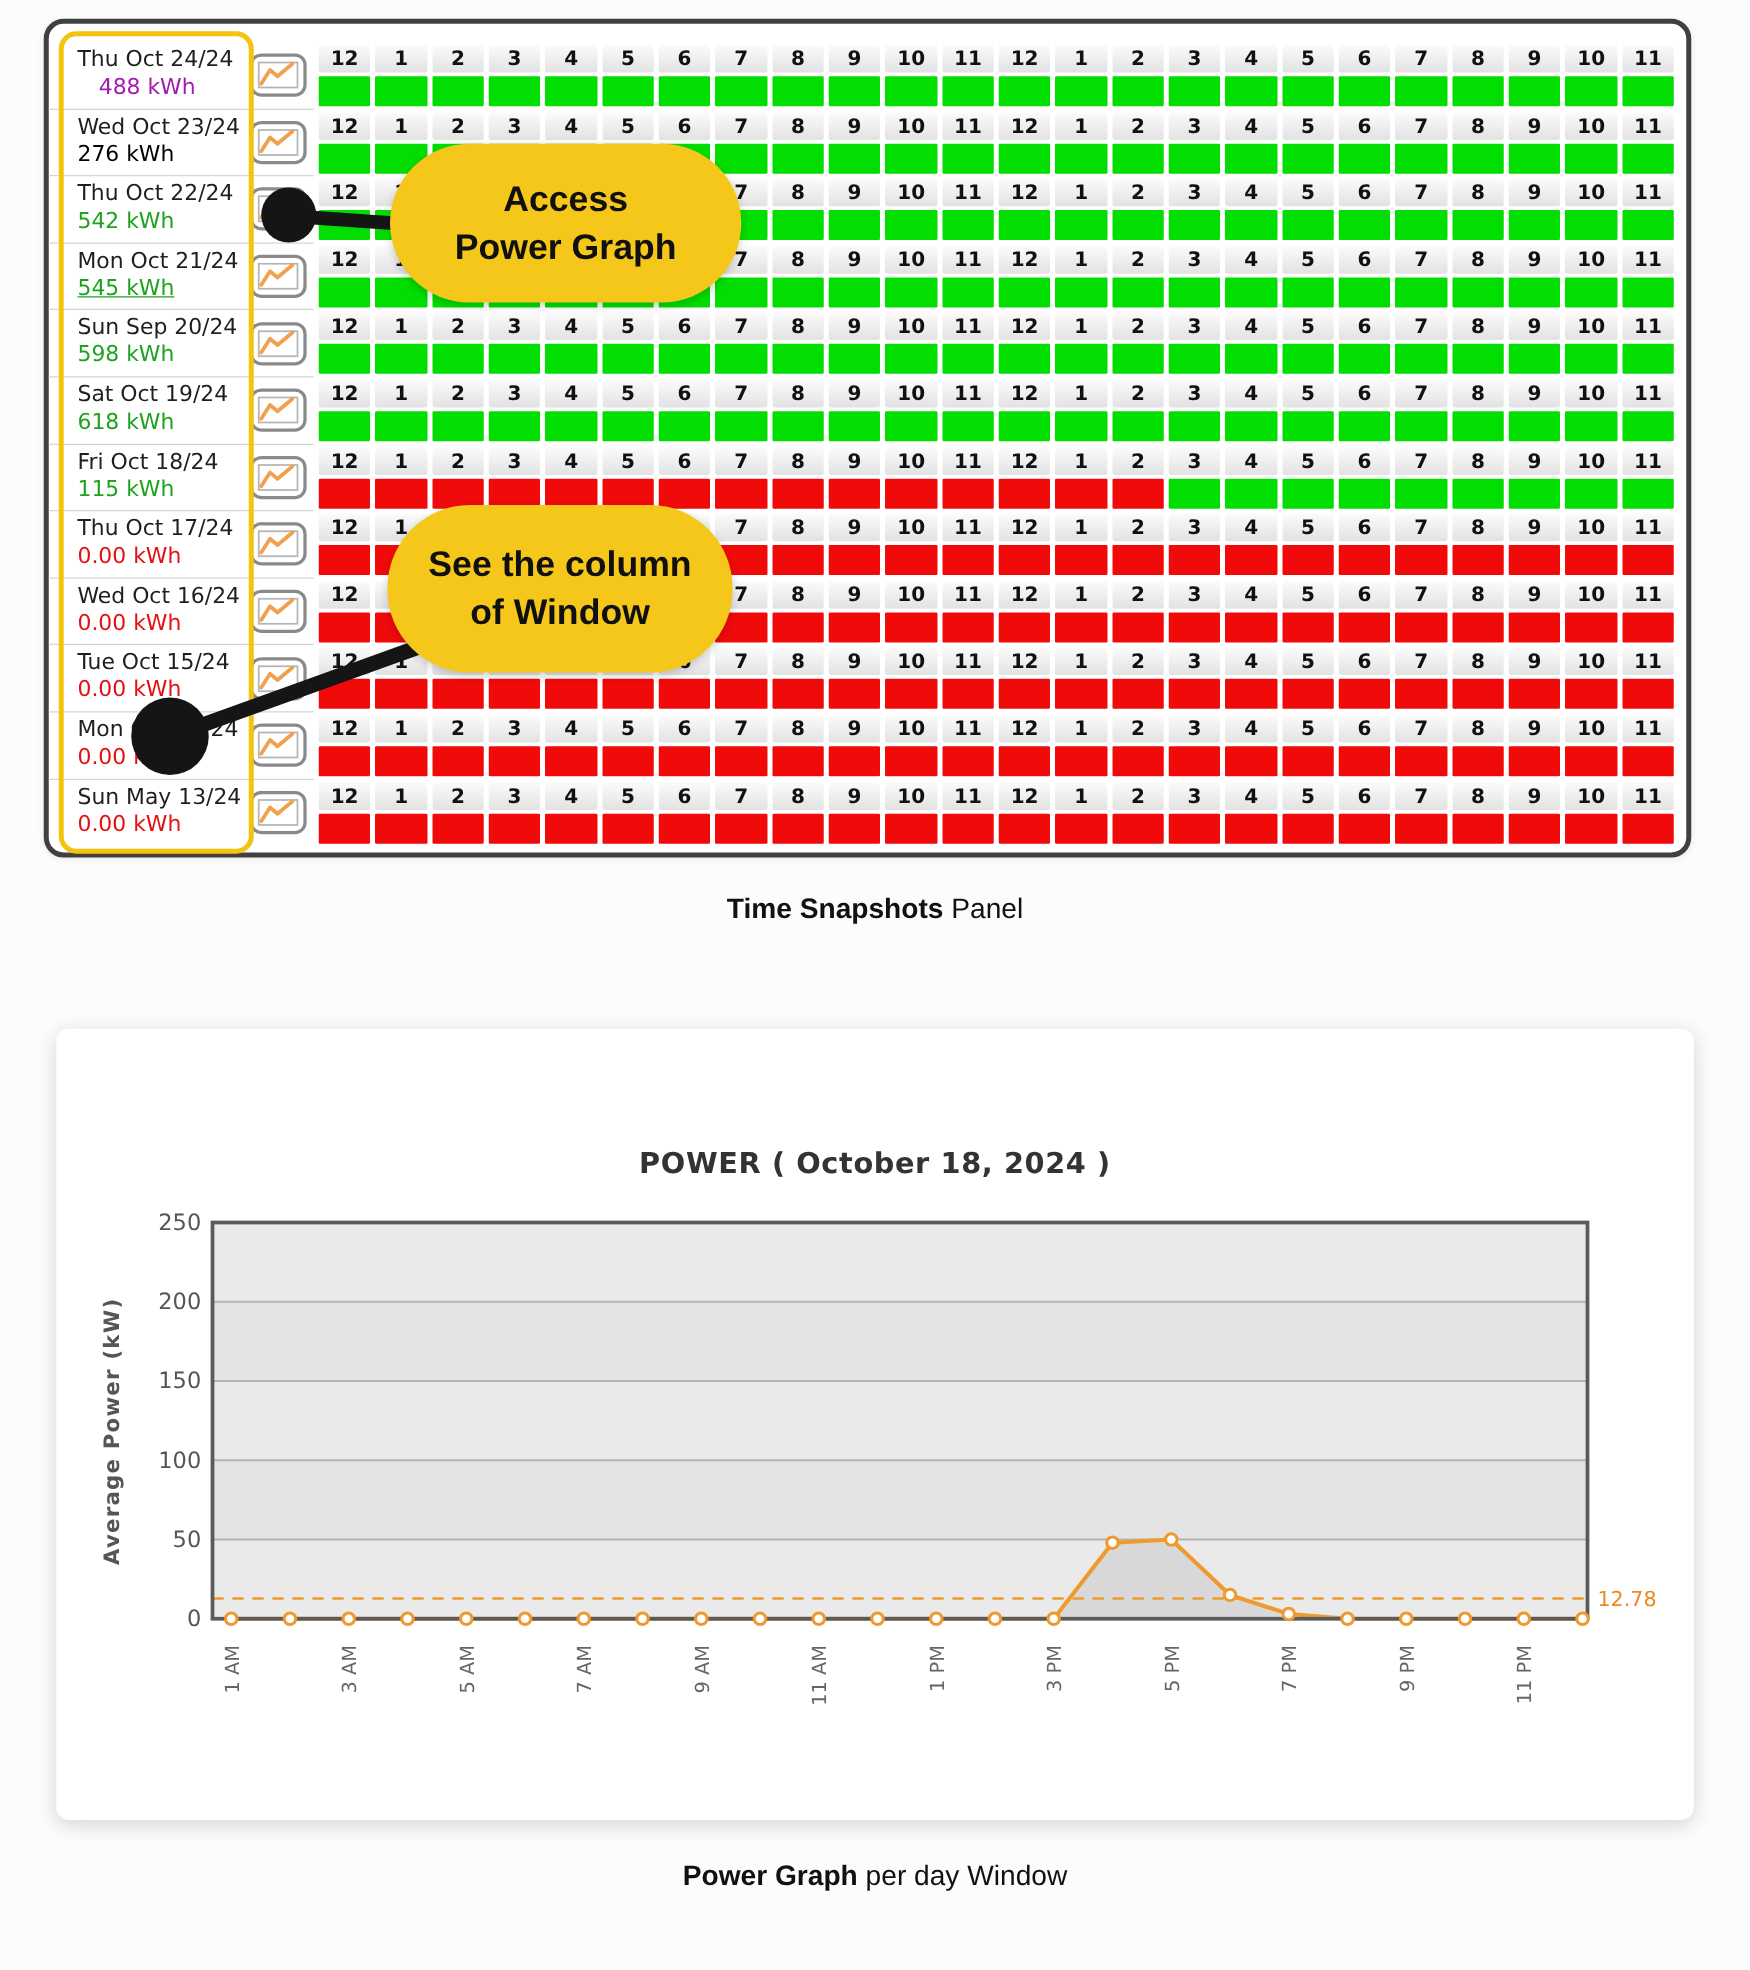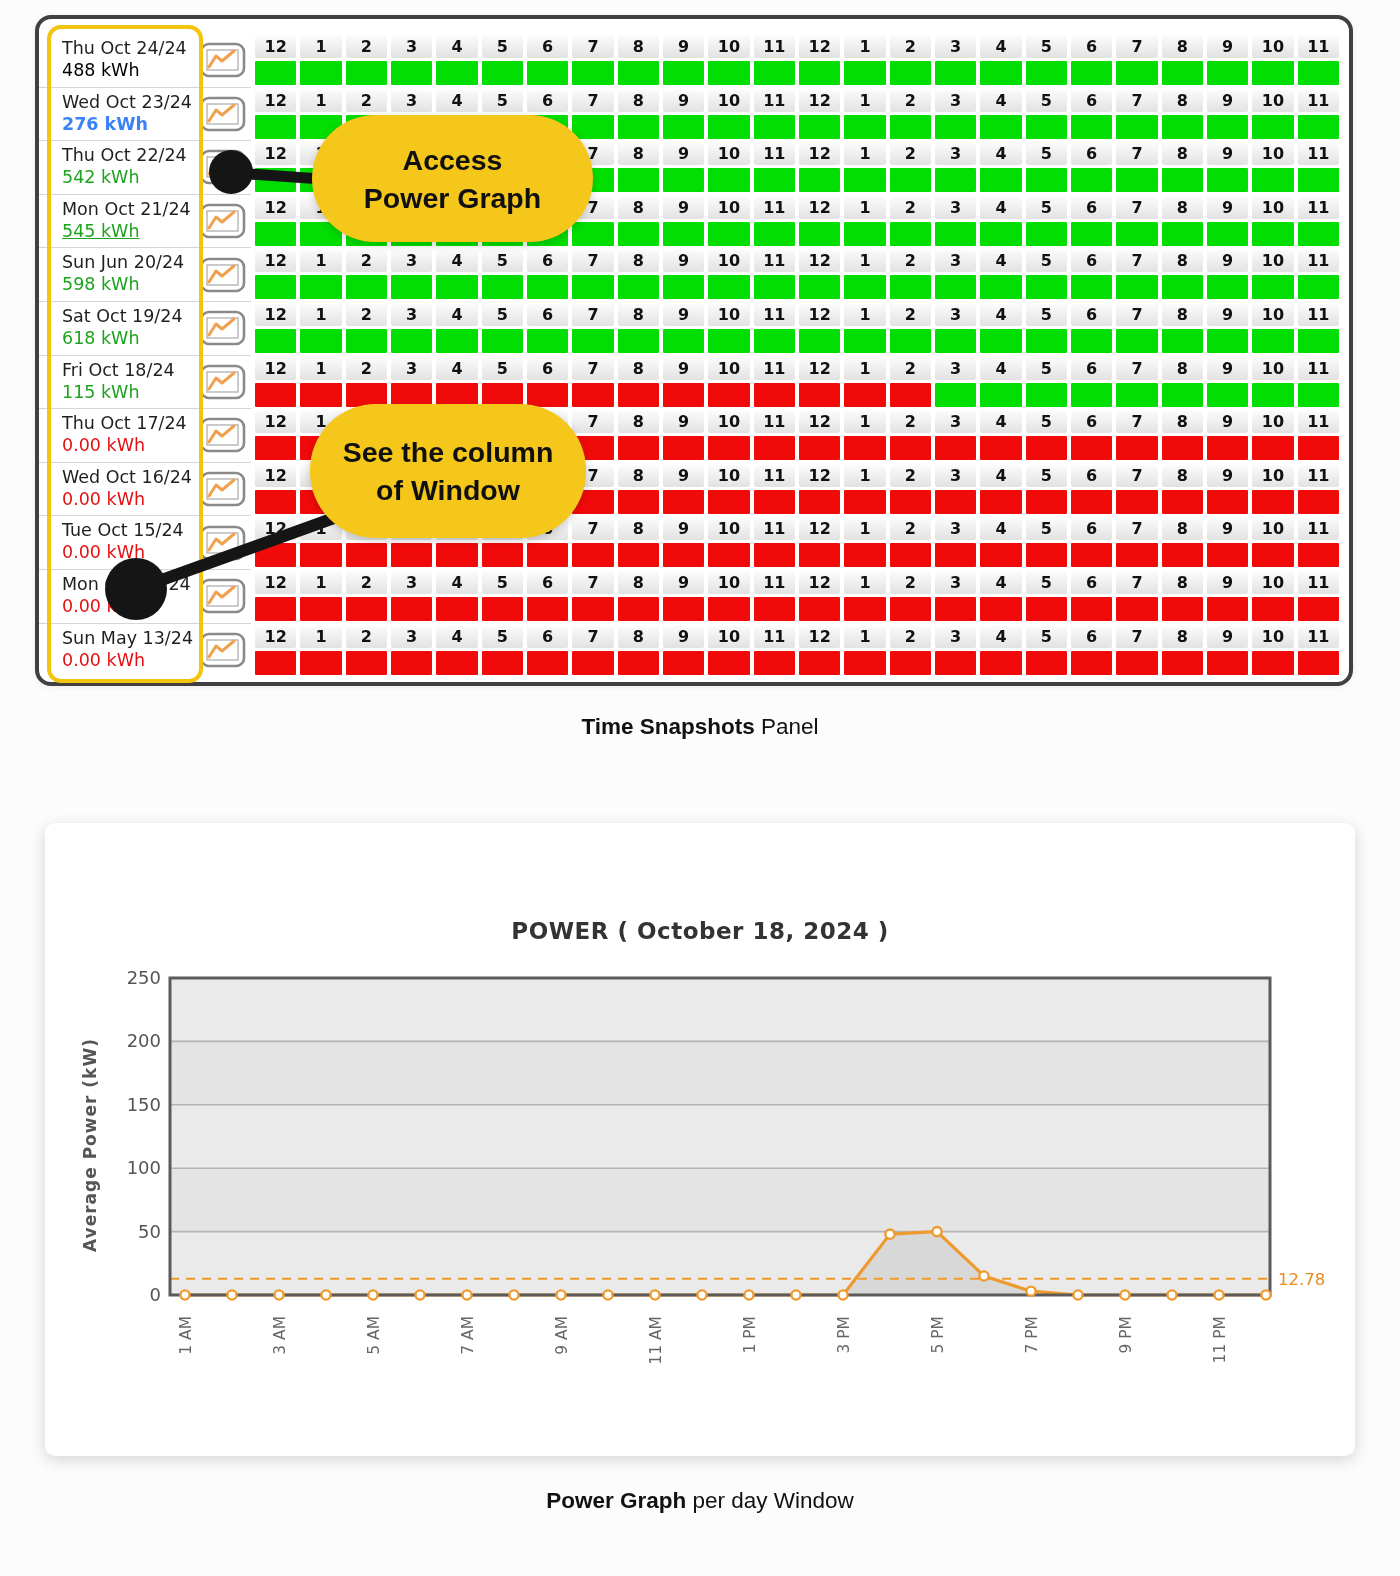--- a/index.html
+++ b/index.html
@@ -90,21 +90,21 @@
   .chart-svg{position:absolute;left:60px;top:125px;}
 </style>
 </head>
 <body>
 
 <div class="snap-panel">
   <div class="rows-host" id="rows-host">
       <div class="srow">
         <div class="date-cell">
           <div class="date-line">Thu Oct 24/24</div>
-          <div class="kwh-line" style="color: #000000;">488 kWh</div>
+          <div class="kwh-line" style="color: #a21caf; margin-left: 17px;">488 kWh</div>
         </div>
         <div class="icon-cell">
           <button class="graph-btn">
             <svg width="47" height="36" viewBox="0 0 47 36">
               <rect x="2" y="2" width="43" height="32" rx="8" fill="#fff" stroke="#8a8a8a" stroke-width="2.6"></rect>
               <rect x="8" y="8" width="31" height="20" fill="none" stroke="#b5b5b5" stroke-width="1.4"></rect>
               <polyline points="10,25 17,14 23,19 35,9" fill="none" stroke="#F0A04E" stroke-width="3" stroke-linecap="round" stroke-linejoin="round"></polyline>
             </svg>
           </button>
         </div>
@@ -203,21 +203,21 @@
           </div>
           <div class="hcol">
             <div class="hlabel">11</div>
             <div class="hblock" style="background: rgb(2, 222, 2);"></div>
           </div>
         </div>
       </div>
       <div class="srow">
         <div class="date-cell">
           <div class="date-line">Wed Oct 23/24</div>
-          <div class="kwh-line" style="color: #3b82f6; font-weight: bold;">276 kWh</div>
+          <div class="kwh-line" style="color: #000000;">276 kWh</div>
         </div>
         <div class="icon-cell">
           <button class="graph-btn">
             <svg width="47" height="36" viewBox="0 0 47 36">
               <rect x="2" y="2" width="43" height="32" rx="8" fill="#fff" stroke="#8a8a8a" stroke-width="2.6"></rect>
               <rect x="8" y="8" width="31" height="20" fill="none" stroke="#b5b5b5" stroke-width="1.4"></rect>
               <polyline points="10,25 17,14 23,19 35,9" fill="none" stroke="#F0A04E" stroke-width="3" stroke-linecap="round" stroke-linejoin="round"></polyline>
             </svg>
           </button>
         </div>
@@ -541,21 +541,21 @@
             <div class="hblock" style="background: rgb(2, 222, 2);"></div>
           </div>
           <div class="hcol">
             <div class="hlabel">11</div>
             <div class="hblock" style="background: rgb(2, 222, 2);"></div>
           </div>
         </div>
       </div>
       <div class="srow">
         <div class="date-cell">
-          <div class="date-line">Sun Jun 20/24</div>
+          <div class="date-line">Sun Sep 20/24</div>
           <div class="kwh-line" style="color: rgb(31, 163, 31);">598 kWh</div>
         </div>
         <div class="icon-cell">
           <button class="graph-btn">
             <svg width="47" height="36" viewBox="0 0 47 36">
               <rect x="2" y="2" width="43" height="32" rx="8" fill="#fff" stroke="#8a8a8a" stroke-width="2.6"></rect>
               <rect x="8" y="8" width="31" height="20" fill="none" stroke="#b5b5b5" stroke-width="1.4"></rect>
               <polyline points="10,25 17,14 23,19 35,9" fill="none" stroke="#F0A04E" stroke-width="3" stroke-linecap="round" stroke-linejoin="round"></polyline>
             </svg>
           </button>

